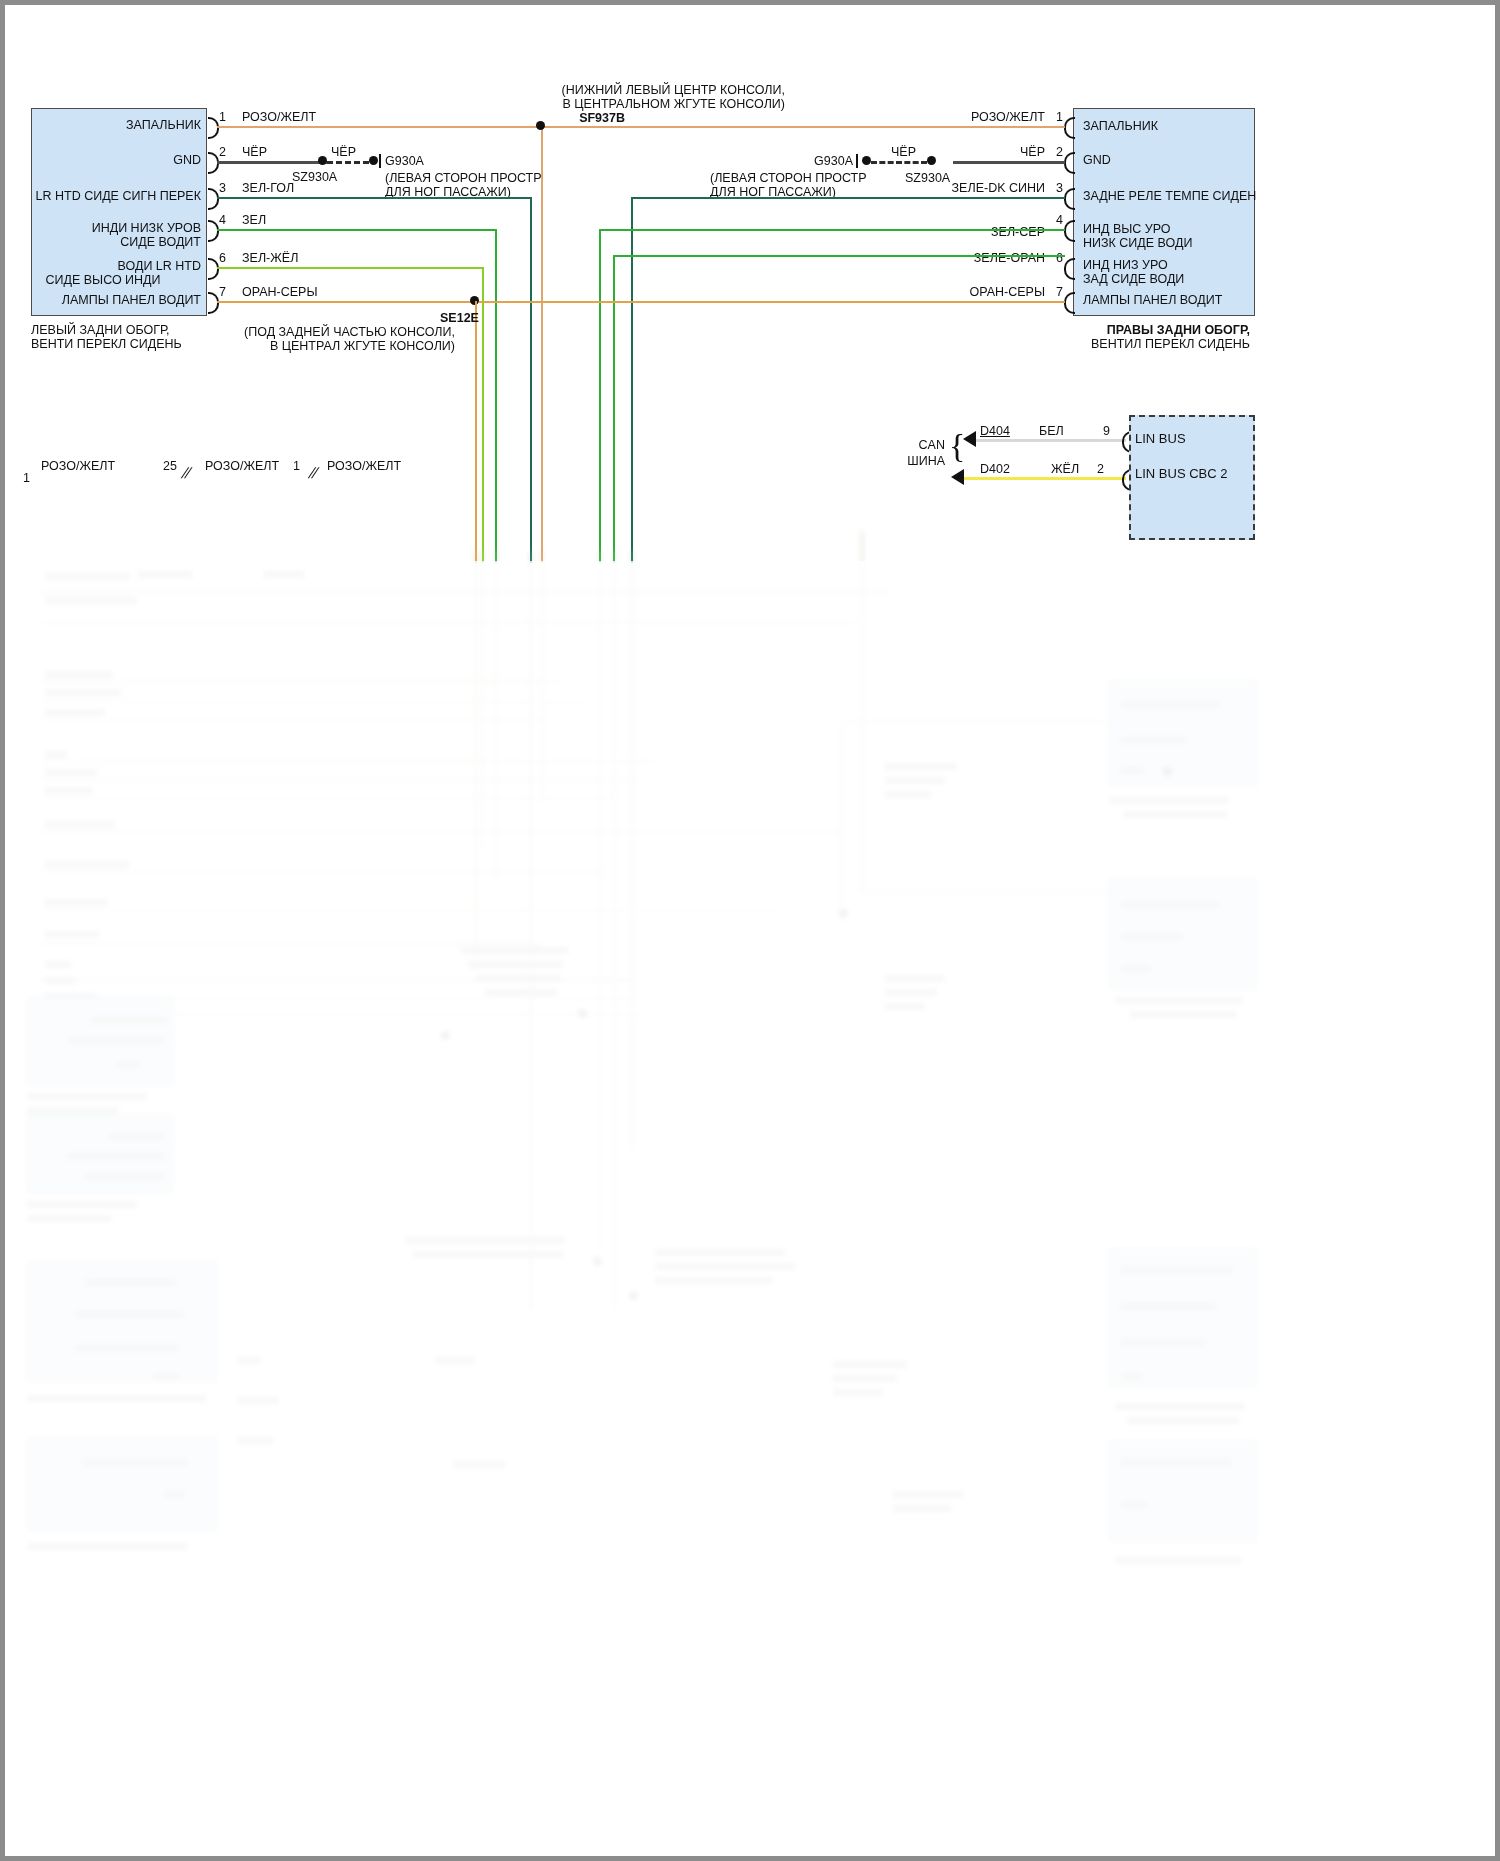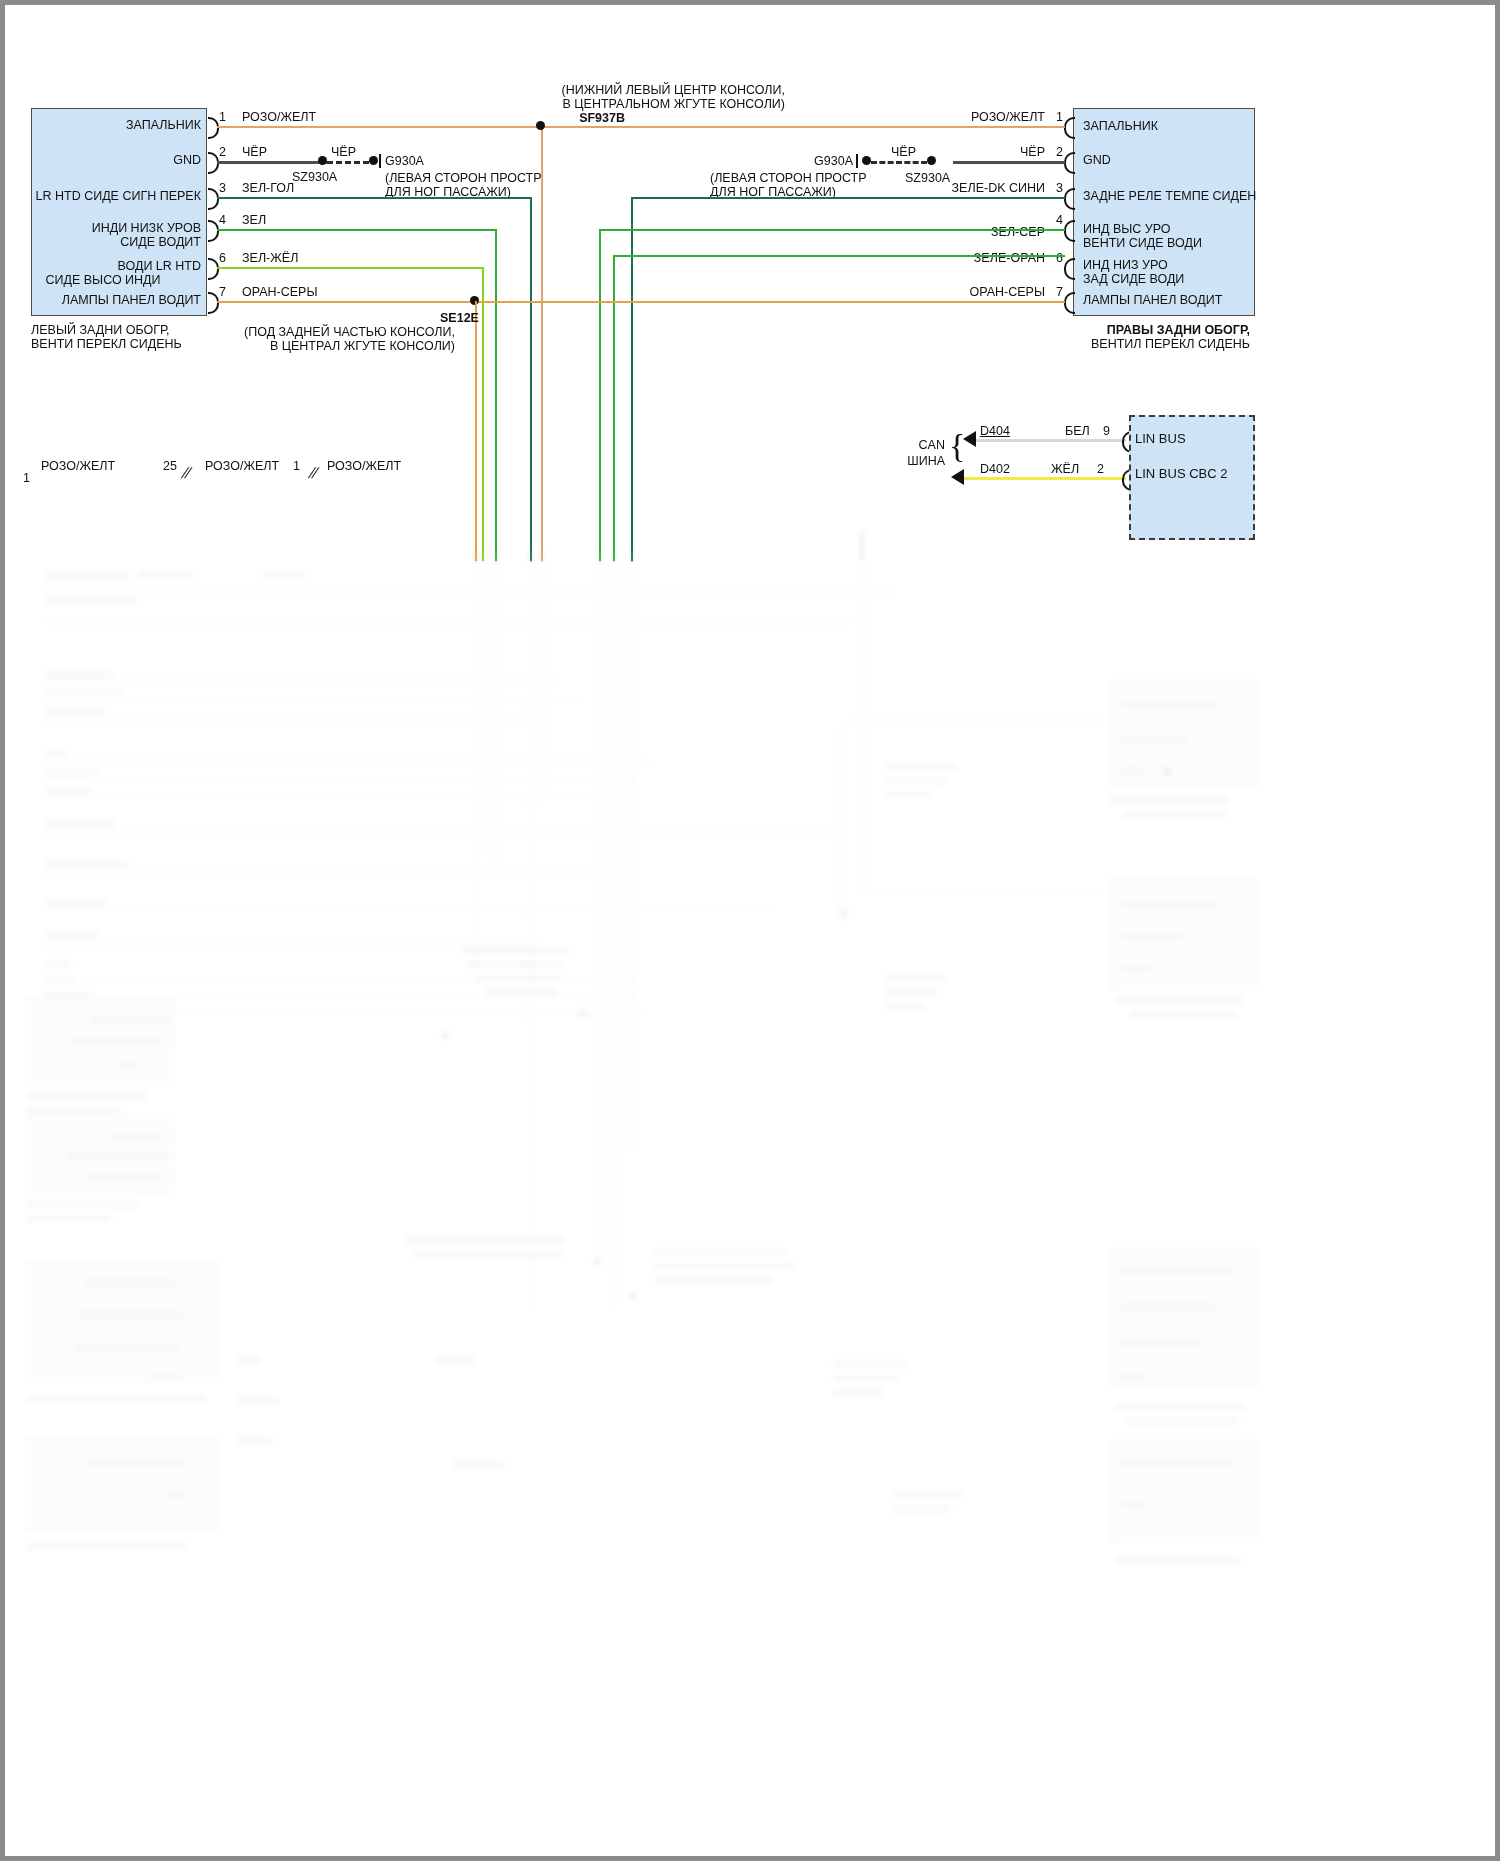--- a/index.html
+++ b/index.html
@@ -100,21 +100,21 @@
     <div class="lbl" style="left:237px;top:208px;">ЗЕЛ</div>
     <div class="lbl" style="left:237px;top:246px;">ЗЕЛ-ЖЁЛ</div>
     <div class="lbl" style="left:237px;top:280px;">ОРАН-СЕРЫ</div>
 
     <div class="box" style="left:1068px;top:103px;width:182px;height:208px;"></div>
 
     <div class="pinname" style="left:1078px;top:114px;">ЗАПАЛЬНИК</div>
     <div class="pinname" style="left:1078px;top:148px;">GND</div>
     <div class="pinname" style="left:1078px;top:184px;">ЗАДНЕ РЕЛЕ ТЕМПЕ СИДЕН</div>
     <div class="pinname" style="left:1078px;top:217px;">ИНД ВЫС УРО</div>
-    <div class="pinname" style="left:1078px;top:231px;">ВЕНТИ СИДЕ ВОДИ</div>
+    <div class="pinname" style="left:1078px;top:231px;">НИЗК СИДЕ ВОДИ</div>
     <div class="pinname" style="left:1078px;top:253px;">ИНД НИЗ УРО</div>
     <div class="pinname" style="left:1078px;top:267px;">ЗАД СИДЕ ВОДИ</div>
     <div class="pinname" style="left:1078px;top:288px;">ЛАМПЫ ПАНЕЛ ВОДИТ</div>
 
     <div class="lbl r" style="left:1000px;top:318px;width:245px;font-weight:bold;">ПРАВЫ ЗАДНИ ОБОГР,</div>
     <div class="lbl r" style="left:1000px;top:332px;width:245px;">ВЕНТИЛ ПЕРЕКЛ СИДЕНЬ</div>
 
     <div class="conn left" style="left:1059px;top:112px;"></div>
     <div class="conn left" style="left:1059px;top:147px;"></div>
     <div class="conn left" style="left:1059px;top:183px;"></div>
@@ -204,21 +204,21 @@
     <div class="lbl r" style="left:860px;top:449px;width:80px;">ШИНА</div>
     <div class="brace" style="left:944px;top:424px;">{</div>
 
     <div class="arrow" style="left:958px;top:426px;"></div>
     <div class="arrow" style="left:946px;top:464px;"></div>
 
     <div class="hline" style="left:971px;top:434px;width:150px;border-color:#d8d8d8;border-top-width:3px;"></div>
     <div class="hline" style="left:959px;top:472px;width:162px;border-color:#f2e84a;border-top-width:3px;"></div>
 
     <div class="lbl" style="left:975px;top:419px;text-decoration:underline;">D404</div>
-    <div class="lbl" style="left:1060px;top:419px;">БЕЛ</div>
+    <div class="lbl" style="left:1034px;top:419px;">БЕЛ</div>
     <div class="lbl" style="left:1098px;top:419px;">9</div>
 
     <div class="lbl" style="left:975px;top:457px;">D402</div>
     <div class="lbl" style="left:1046px;top:457px;">ЖЁЛ</div>
     <div class="lbl" style="left:1092px;top:457px;">2</div>
 
     <div class="conn left" style="left:1117px;top:426px;"></div>
     <div class="conn left" style="left:1117px;top:464px;"></div>
 
     <div class="box dashed" style="left:1124px;top:410px;width:126px;height:125px;"></div>

